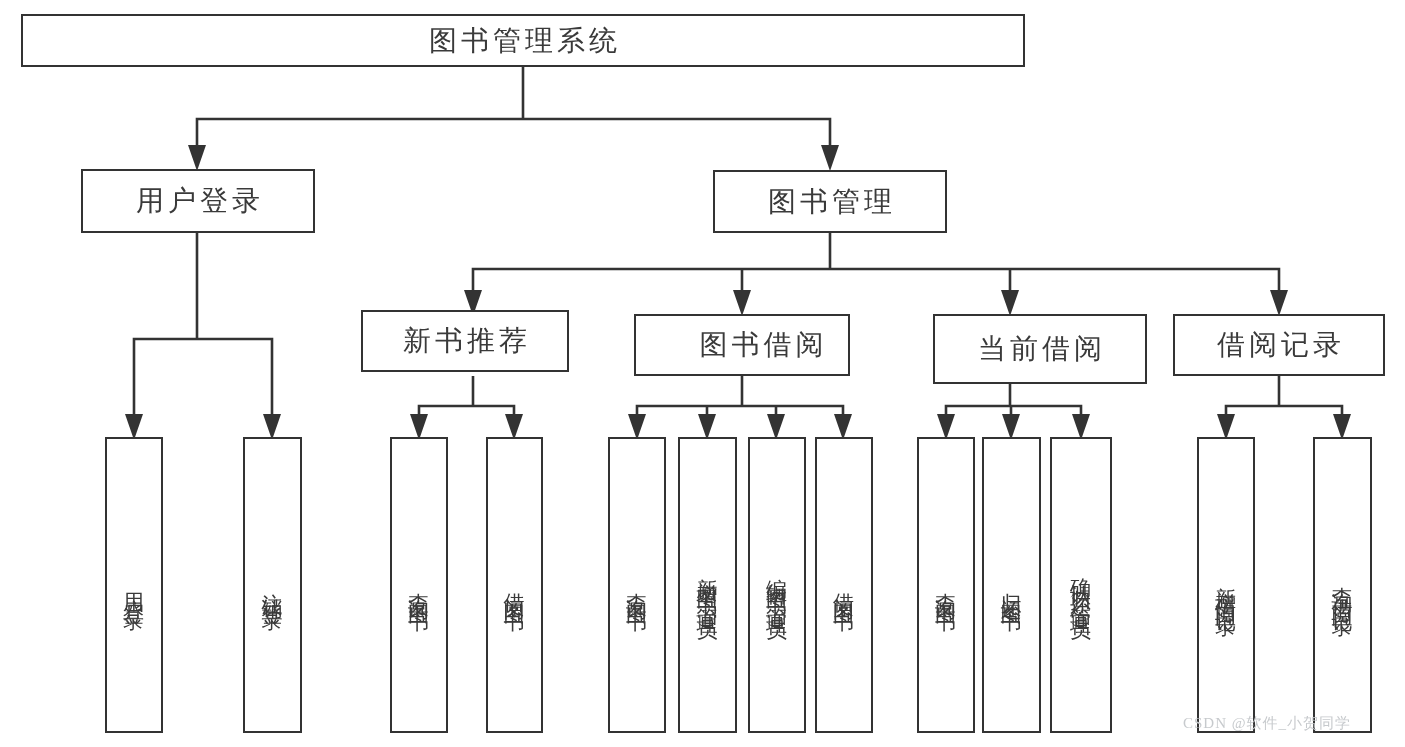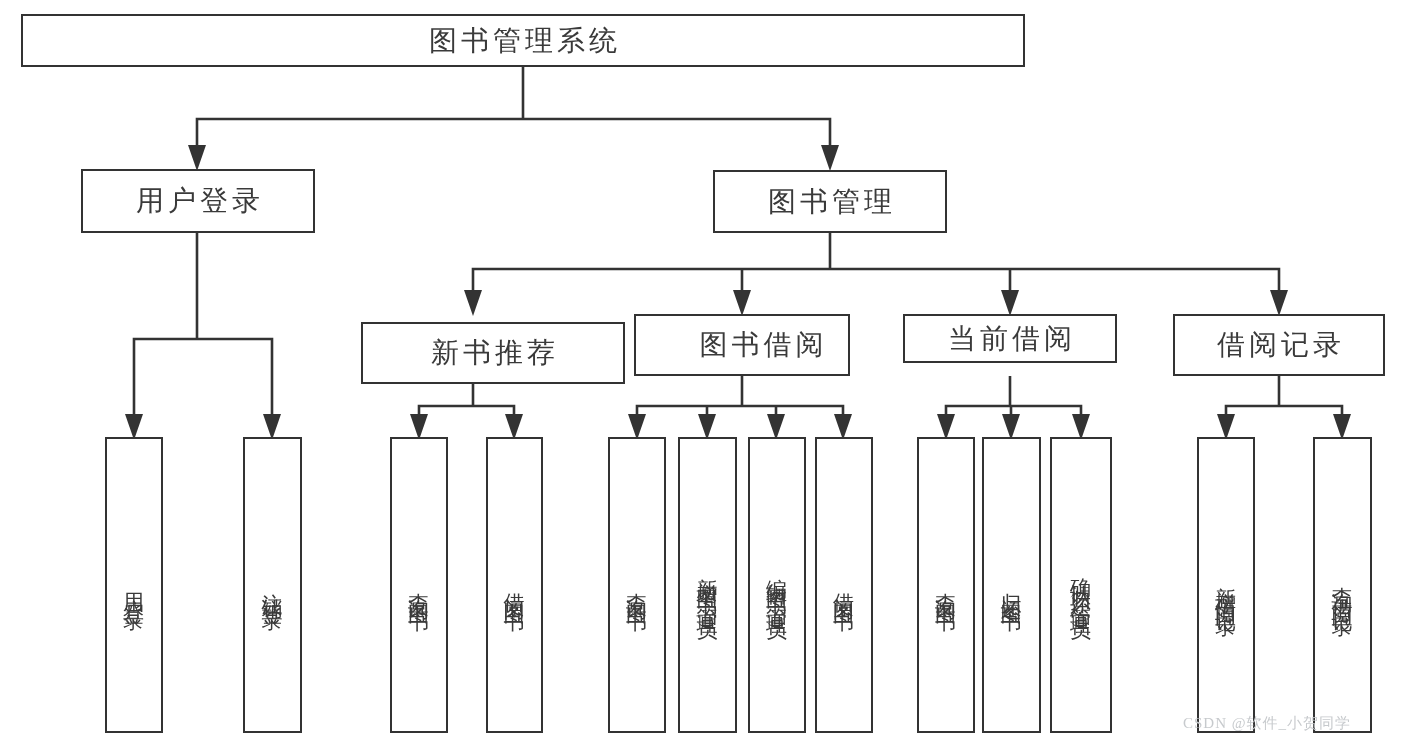--- a/index.html
+++ b/index.html
@@ -120,23 +120,23 @@
       <polygon points="1217,414 1235,414 1226,440"></polygon>
       <polygon points="1333,414 1351,414 1342,440"></polygon>
     </g>
   </svg>
 
   <div class="node h-node" style="left:21px;top:14px;width:1004px;height:53px;">图书管理系统</div>
 
   <div class="node h-node" style="left:81px;top:169px;width:234px;height:64px;">用户登录</div>
   <div class="node h-node" style="left:713px;top:170px;width:234px;height:63px;">图书管理</div>
 
-  <div class="node h-node" style="left:361px;top:322px;width:264px;height:62px;">新书推荐</div>
+  <div class="node h-node" style="left:361px;top:310px;width:208px;height:62px;">新书推荐</div>
   <div class="node h-node" style="left:634px;top:314px;width:216px;height:62px;padding-left:43px;">图书借阅</div>
-  <div class="node h-node" style="left:903px;top:314px;width:214px;height:49px;">当前借阅</div>
+  <div class="node h-node" style="left:933px;top:314px;width:214px;height:70px;">当前借阅</div>
   <div class="node h-node" style="left:1173px;top:314px;width:212px;height:62px;">借阅记录</div>
 
   <div class="node v-node" style="left:105px;top:437px;width:58px;height:296px;">用户登录</div>
   <div class="node v-node" style="left:243px;top:437px;width:59px;height:296px;">注销登录</div>
 
   <div class="node v-node" style="left:390px;top:437px;width:58px;height:296px;">查询图书</div>
   <div class="node v-node" style="left:486px;top:437px;width:57px;height:296px;">借阅图书</div>
 
   <div class="node v-node" style="left:608px;top:437px;width:58px;height:296px;">查询图书</div>
   <div class="node v-node" style="left:678px;top:437px;width:59px;height:296px;">新增图书（管理员）</div>

